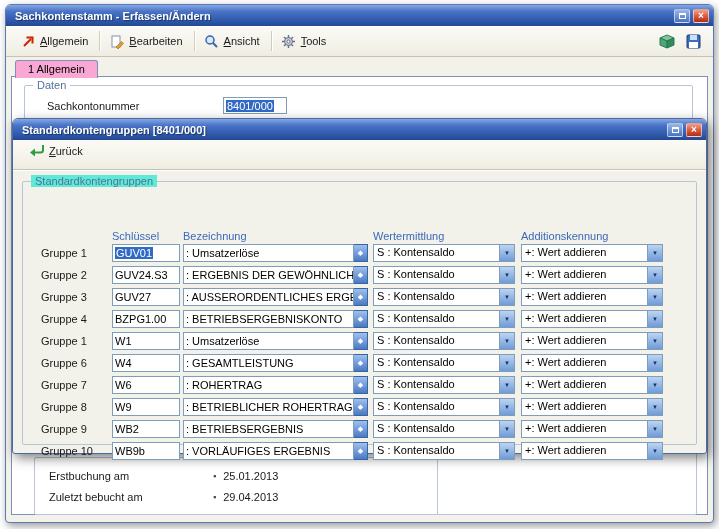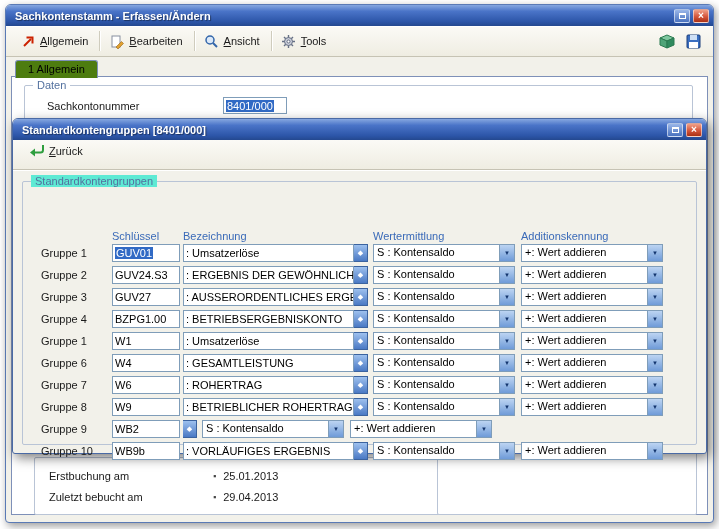--- a/index.html
+++ b/index.html
@@ -28,21 +28,21 @@
              box-shadow:0 1px 0 #fff inset; }
   .menu-item { display:flex; align-items:center; gap:4px; padding:3px 8px 3px 6px; color:#1a1a1a; }
   .mi-label { display:inline-block; }
   .mi-label::first-letter { text-decoration:underline; }
   .mi-icon { display:inline-flex; width:16px; height:15px; align-items:center; justify-content:center; }
   .menu-sep { width:1px; height:20px; background:#cfccbd; margin:0 3px; box-shadow:1px 0 0 #fff; }
   .toolbar-right { margin-left:auto; display:flex; gap:10px; align-items:center; padding-right:4px; }
 
   
   .tabstrip { height:19px; padding-left:9px; position:relative; z-index:2; }
-  .tab { display:inline-block; margin-top:2px; padding:2px 12px 3px; background:#4d7c0f;
+  .tab { display:inline-block; margin-top:2px; padding:2px 12px 3px; background:#f9a8d4;
          border:1px solid #7e90b8; border-bottom:none; border-radius:3px 3px 0 0; position:relative; top:1px; }
   .content { position:absolute; left:5px; right:5px; top:71px; bottom:7px;
              background:#fff; border:1px solid #7e90b8; }
 
   .groupbox { position:absolute; border:1px solid #b9c4d6; border-radius:2px; background:#fff; }
   .gb-label { position:absolute; top:-7px; left:8px; padding:0 4px; background:#fff; color:#53719f; }
 
   .gb-daten { left:12px; right:14px; top:8px; height:350px; }
   .skn-label { position:absolute; left:22px; top:14px; color:#1a1a1a; }
   .field { background:#fff; border:1px solid #7f9db9; height:18px; display:flex;
@@ -383,20 +383,23 @@
           <span class="combo-text">+: Wert addieren</span>
           <span class="combo-btn">▼</span>
         </div>
       </div>
 
       <div class="grow">
         <span class="glabel">Gruppe 9</span>
         <div class="field key">
             <span>WB2</span>
           </div>
+        <div class="field bez">
+            <span>: BETRIEBSERGEBNIS</span>
+          </div>
         <span class="lookup-btn">◆</span>
         <div class="combo wert">
           <span class="combo-text">S : Kontensaldo</span>
           <span class="combo-btn">▼</span>
         </div>
         <div class="combo add">
           <span class="combo-text">+: Wert addieren</span>
           <span class="combo-btn">▼</span>
         </div>
       </div>

